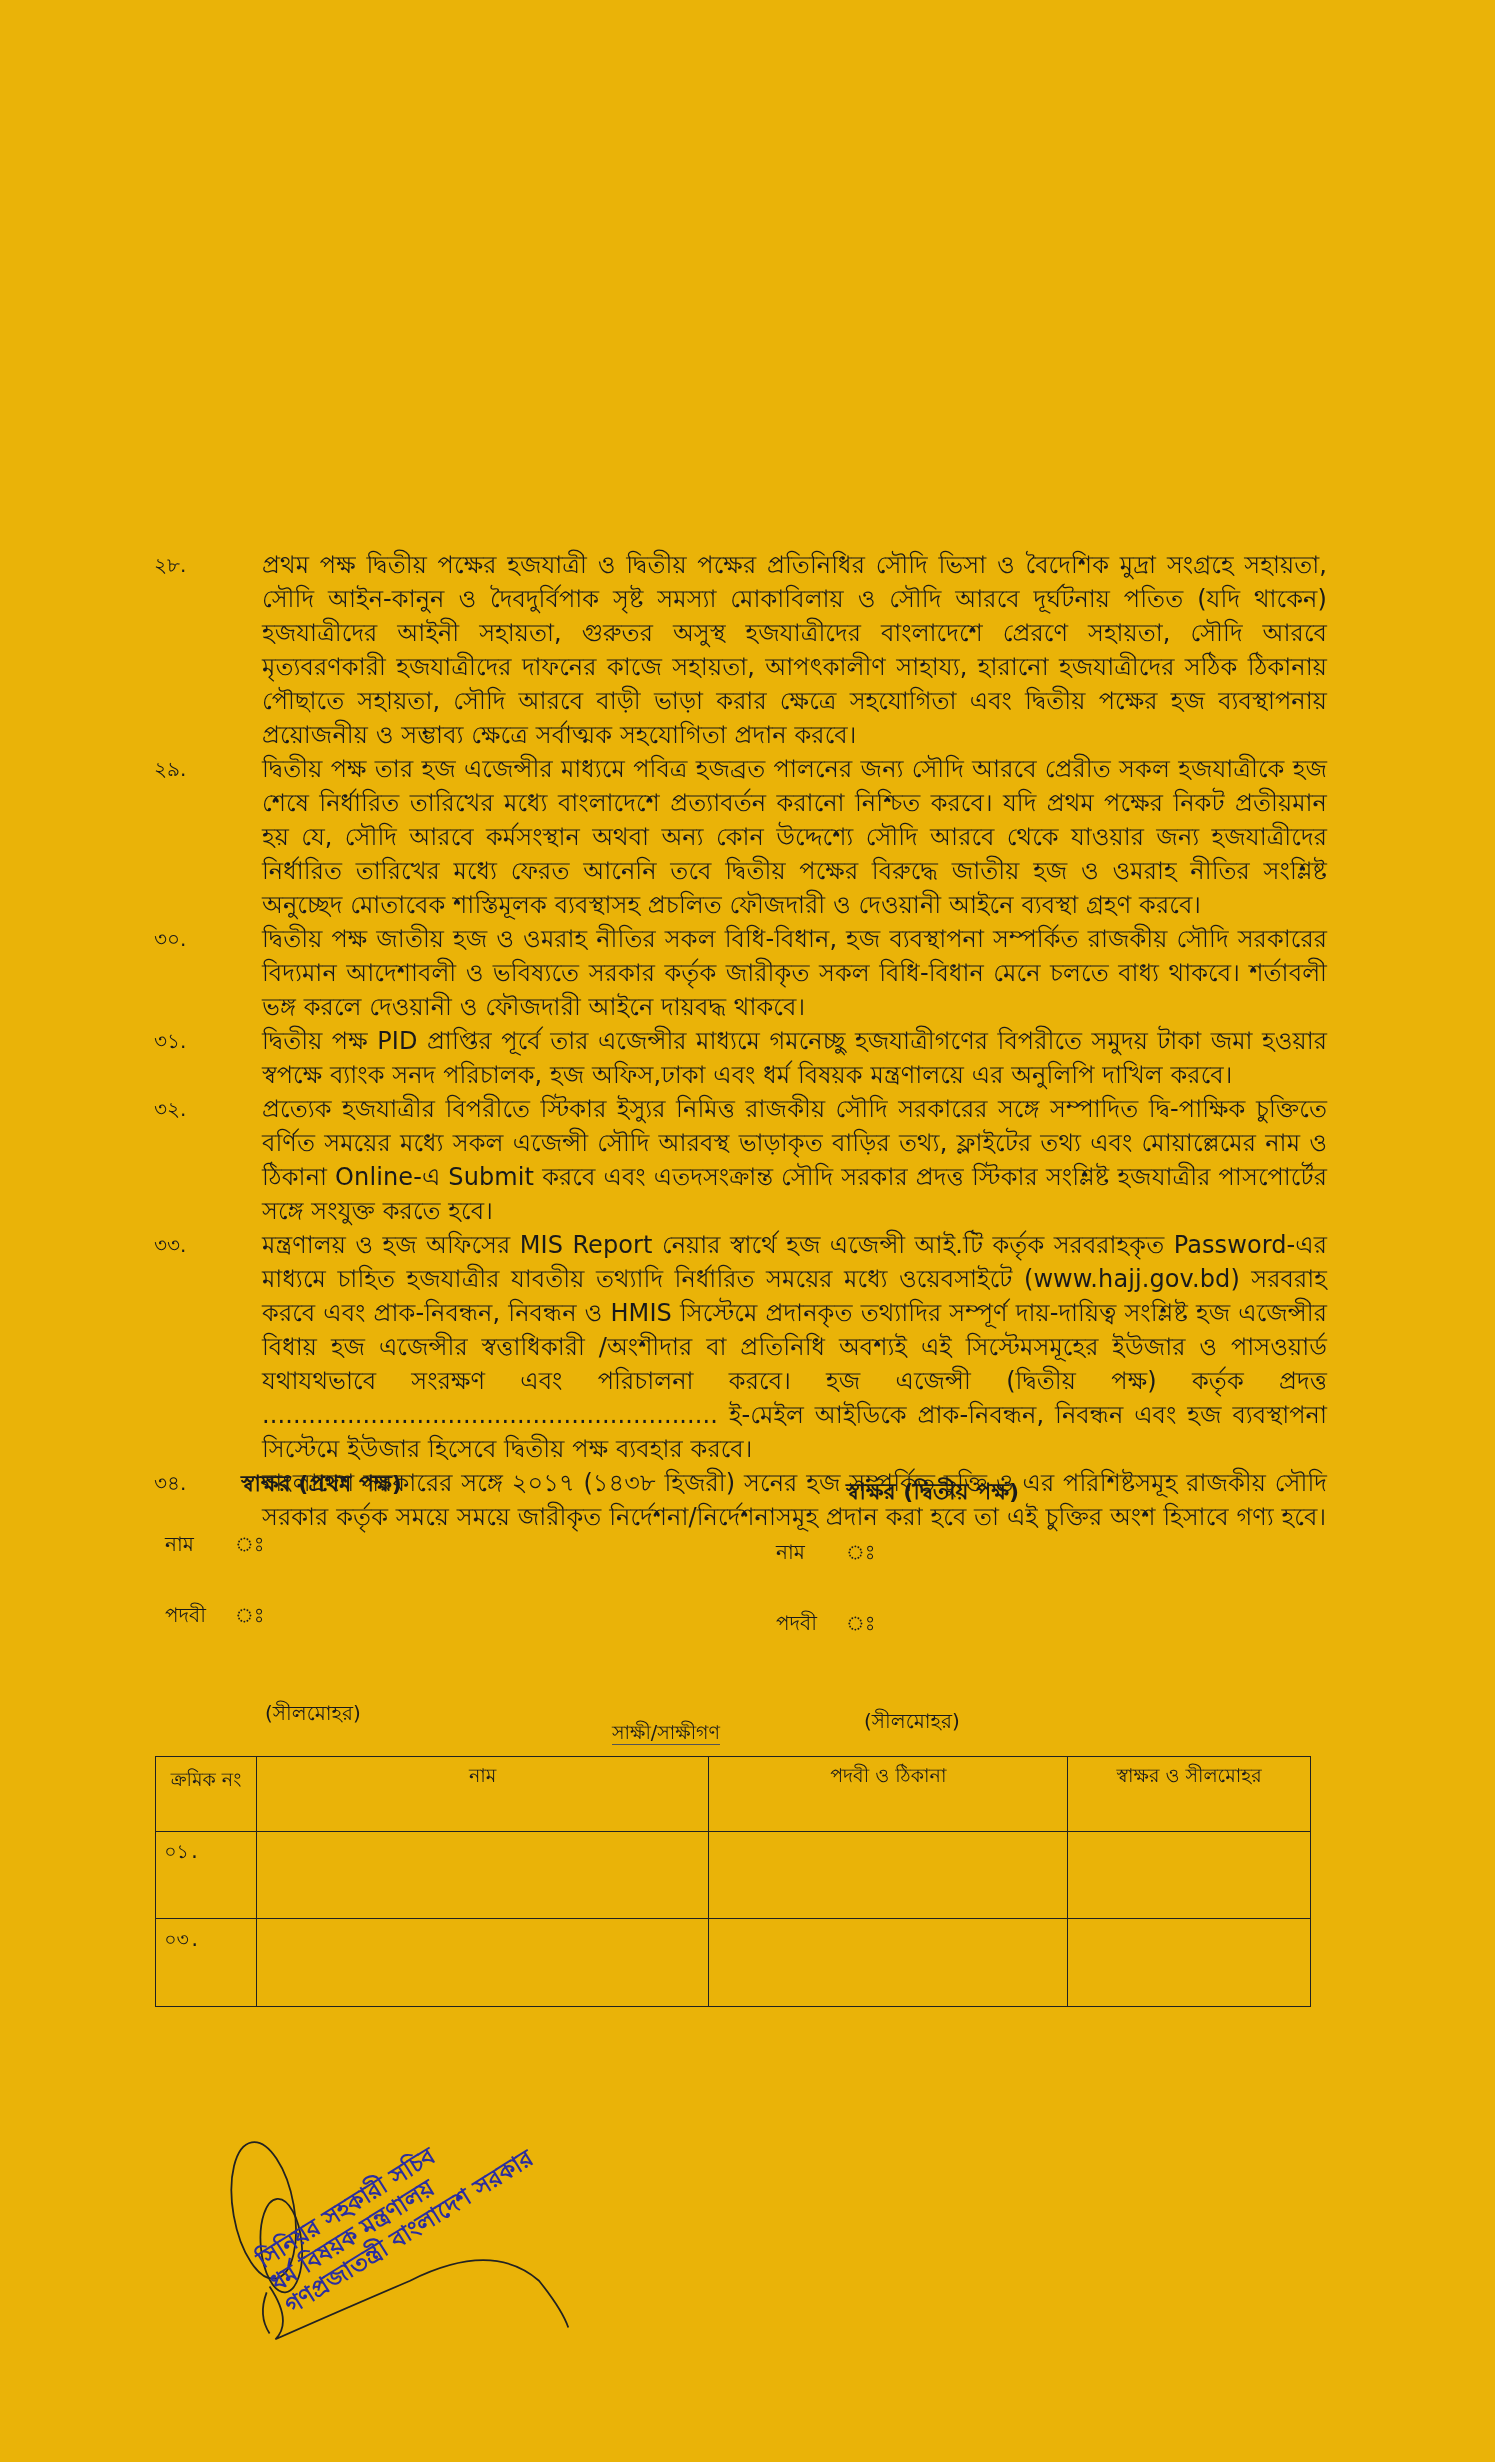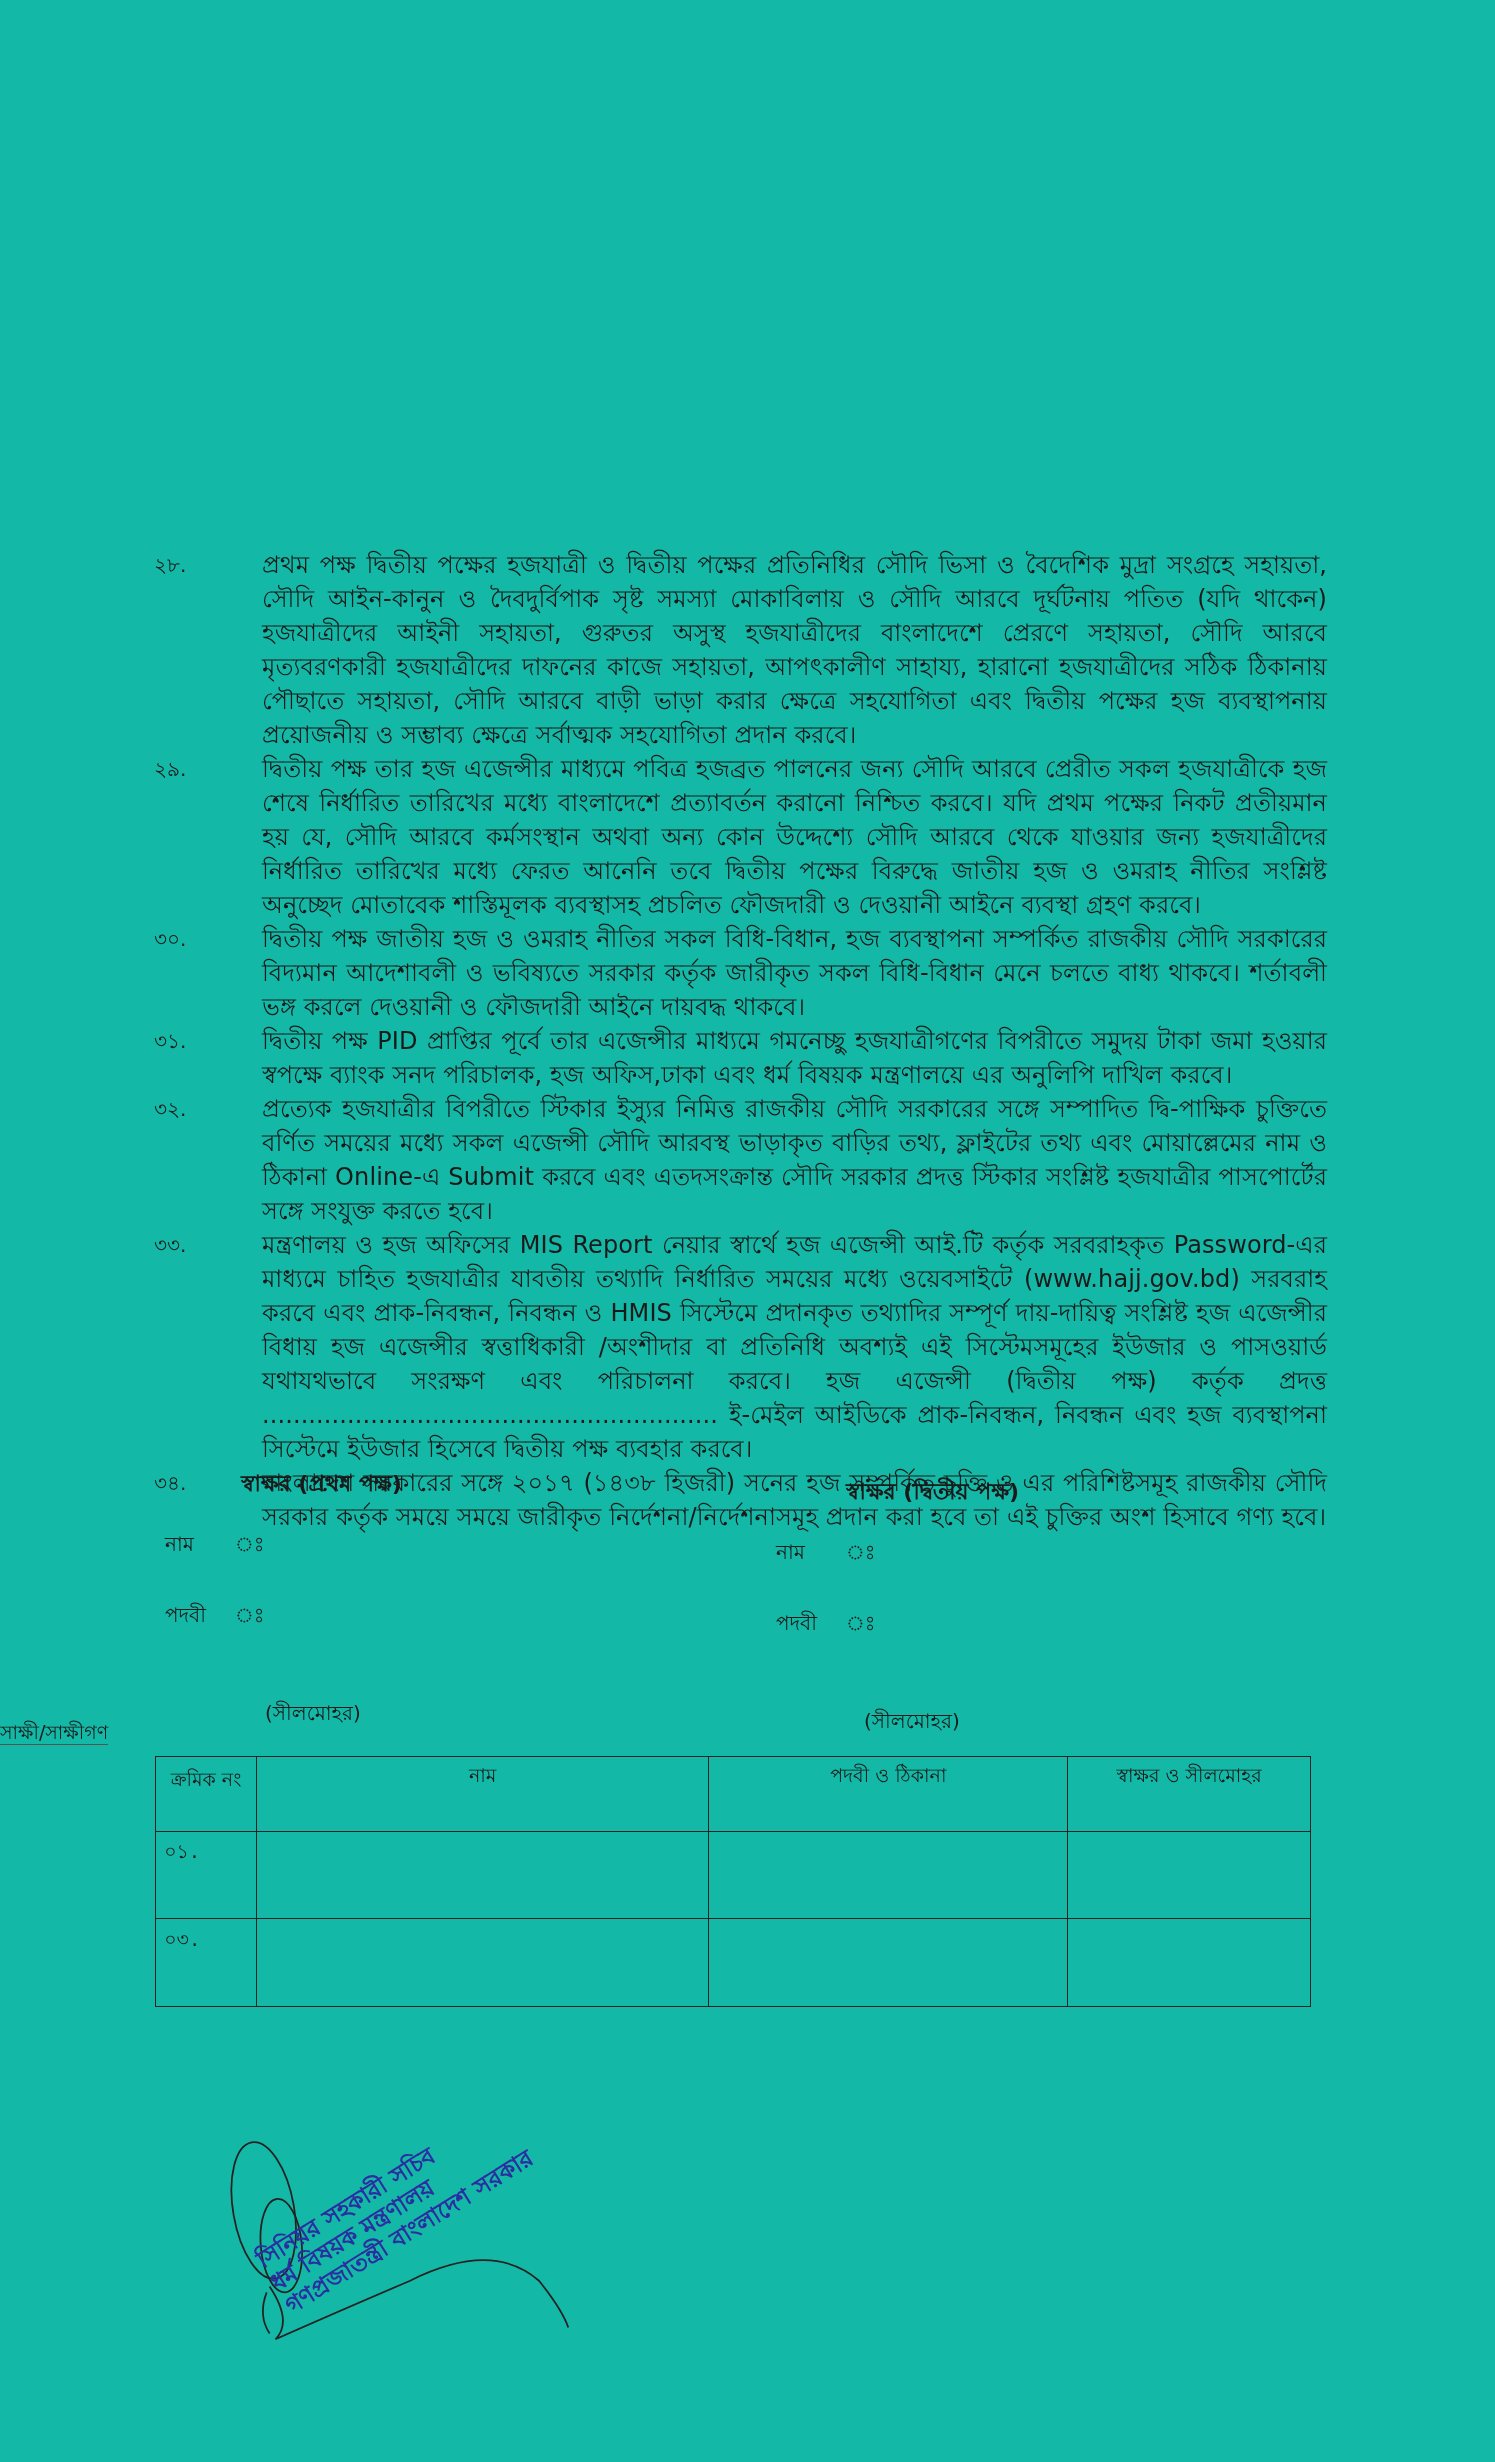--- a/index.html
+++ b/index.html
@@ -1,18 +1,18 @@
 <!DOCTYPE html>
 <html style="font-size:9.4px"><head>
 <meta charset="utf-8">
 <style>
   html, body { margin: 0; padding: 0; background: #ffffff; }
   body { width: 1495px; height: 2462px; position: relative; overflow: hidden;
          font-family: "DejaVu Sans", "Liberation Sans", sans-serif; color: #1a1a1a; }
-  .page { position: absolute; left: 0; top: 0; width: 1495px; height: 2462px; background: #14b8a6; }
+  .page { position: absolute; left: 0; top: 0; width: 1495px; height: 2462px; background: #eab308; }
 
   .clauses { position: absolute; left: 154px; top: 548px; width: 1173px; }
   .clause { display: flex; margin-bottom: 0; }
   .clause-num { width: 88px; flex: 0 0 88px; font-size: 20px; line-height: 34px; }
   .clause-text { flex: 1; font-size: 24px; line-height: 34px; text-align: justify; letter-spacing: 0.1px; margin-left: 20px; }
 
   .sig-block { position: absolute; top: 1466px; width: 586px; }
   .sig-left { left: 165px; }
   .sig-right { left: 776px; margin-top: 8px; }
   .sig-title { font-size: 22px; font-weight: bold; width: 410px; display: block; }
@@ -20,21 +20,21 @@
   .sig-right .sig-title { margin-left: 70px; }
   .sig-row { display: flex; font-size: 20px; height: 35px; align-items: center; }
   .sig-row .lbl { width: 70px; }
   .sig-row .colon { width: 23.5px; }
   .sig-row.name { margin-top: 24.6px; }
   .sig-row.desig { margin-top: 36px; }
   .sig-seal { display: block; text-align: left; font-size: 20px; margin-top: 64px; width: 410px; }
   .sig-left .sig-seal { margin-left: 100px; }
   .sig-right .sig-seal { margin-left: 88px; }
 
-  .witness-title { position: absolute; left: 0; width: 1332px; top: 1718px; text-align: left;
+  .witness-title { position: absolute; left: 0; width: 1332px; top: 1718px; text-align: center;
                    font-size: 19px; }
   .witness-title span { border-bottom: 1.2px solid #555; padding-bottom: 1.2px; }
 
   table.witness { position: absolute; left: 155px; top: 1756px; width: 1156px;
                   border-collapse: collapse; font-size: 19px; }
   table.witness th, table.witness td { border: 1.8px solid #222; vertical-align: top; }
   table.witness th { font-weight: normal; height: 69px; padding-top: 3.5px; }
   table.witness td { height: 75px; padding: 5.9px 8.2px; font-family: Liberation Mono, monospace; }
   .c1 { width: 87px; }
   .c2 { width: 465px; }

